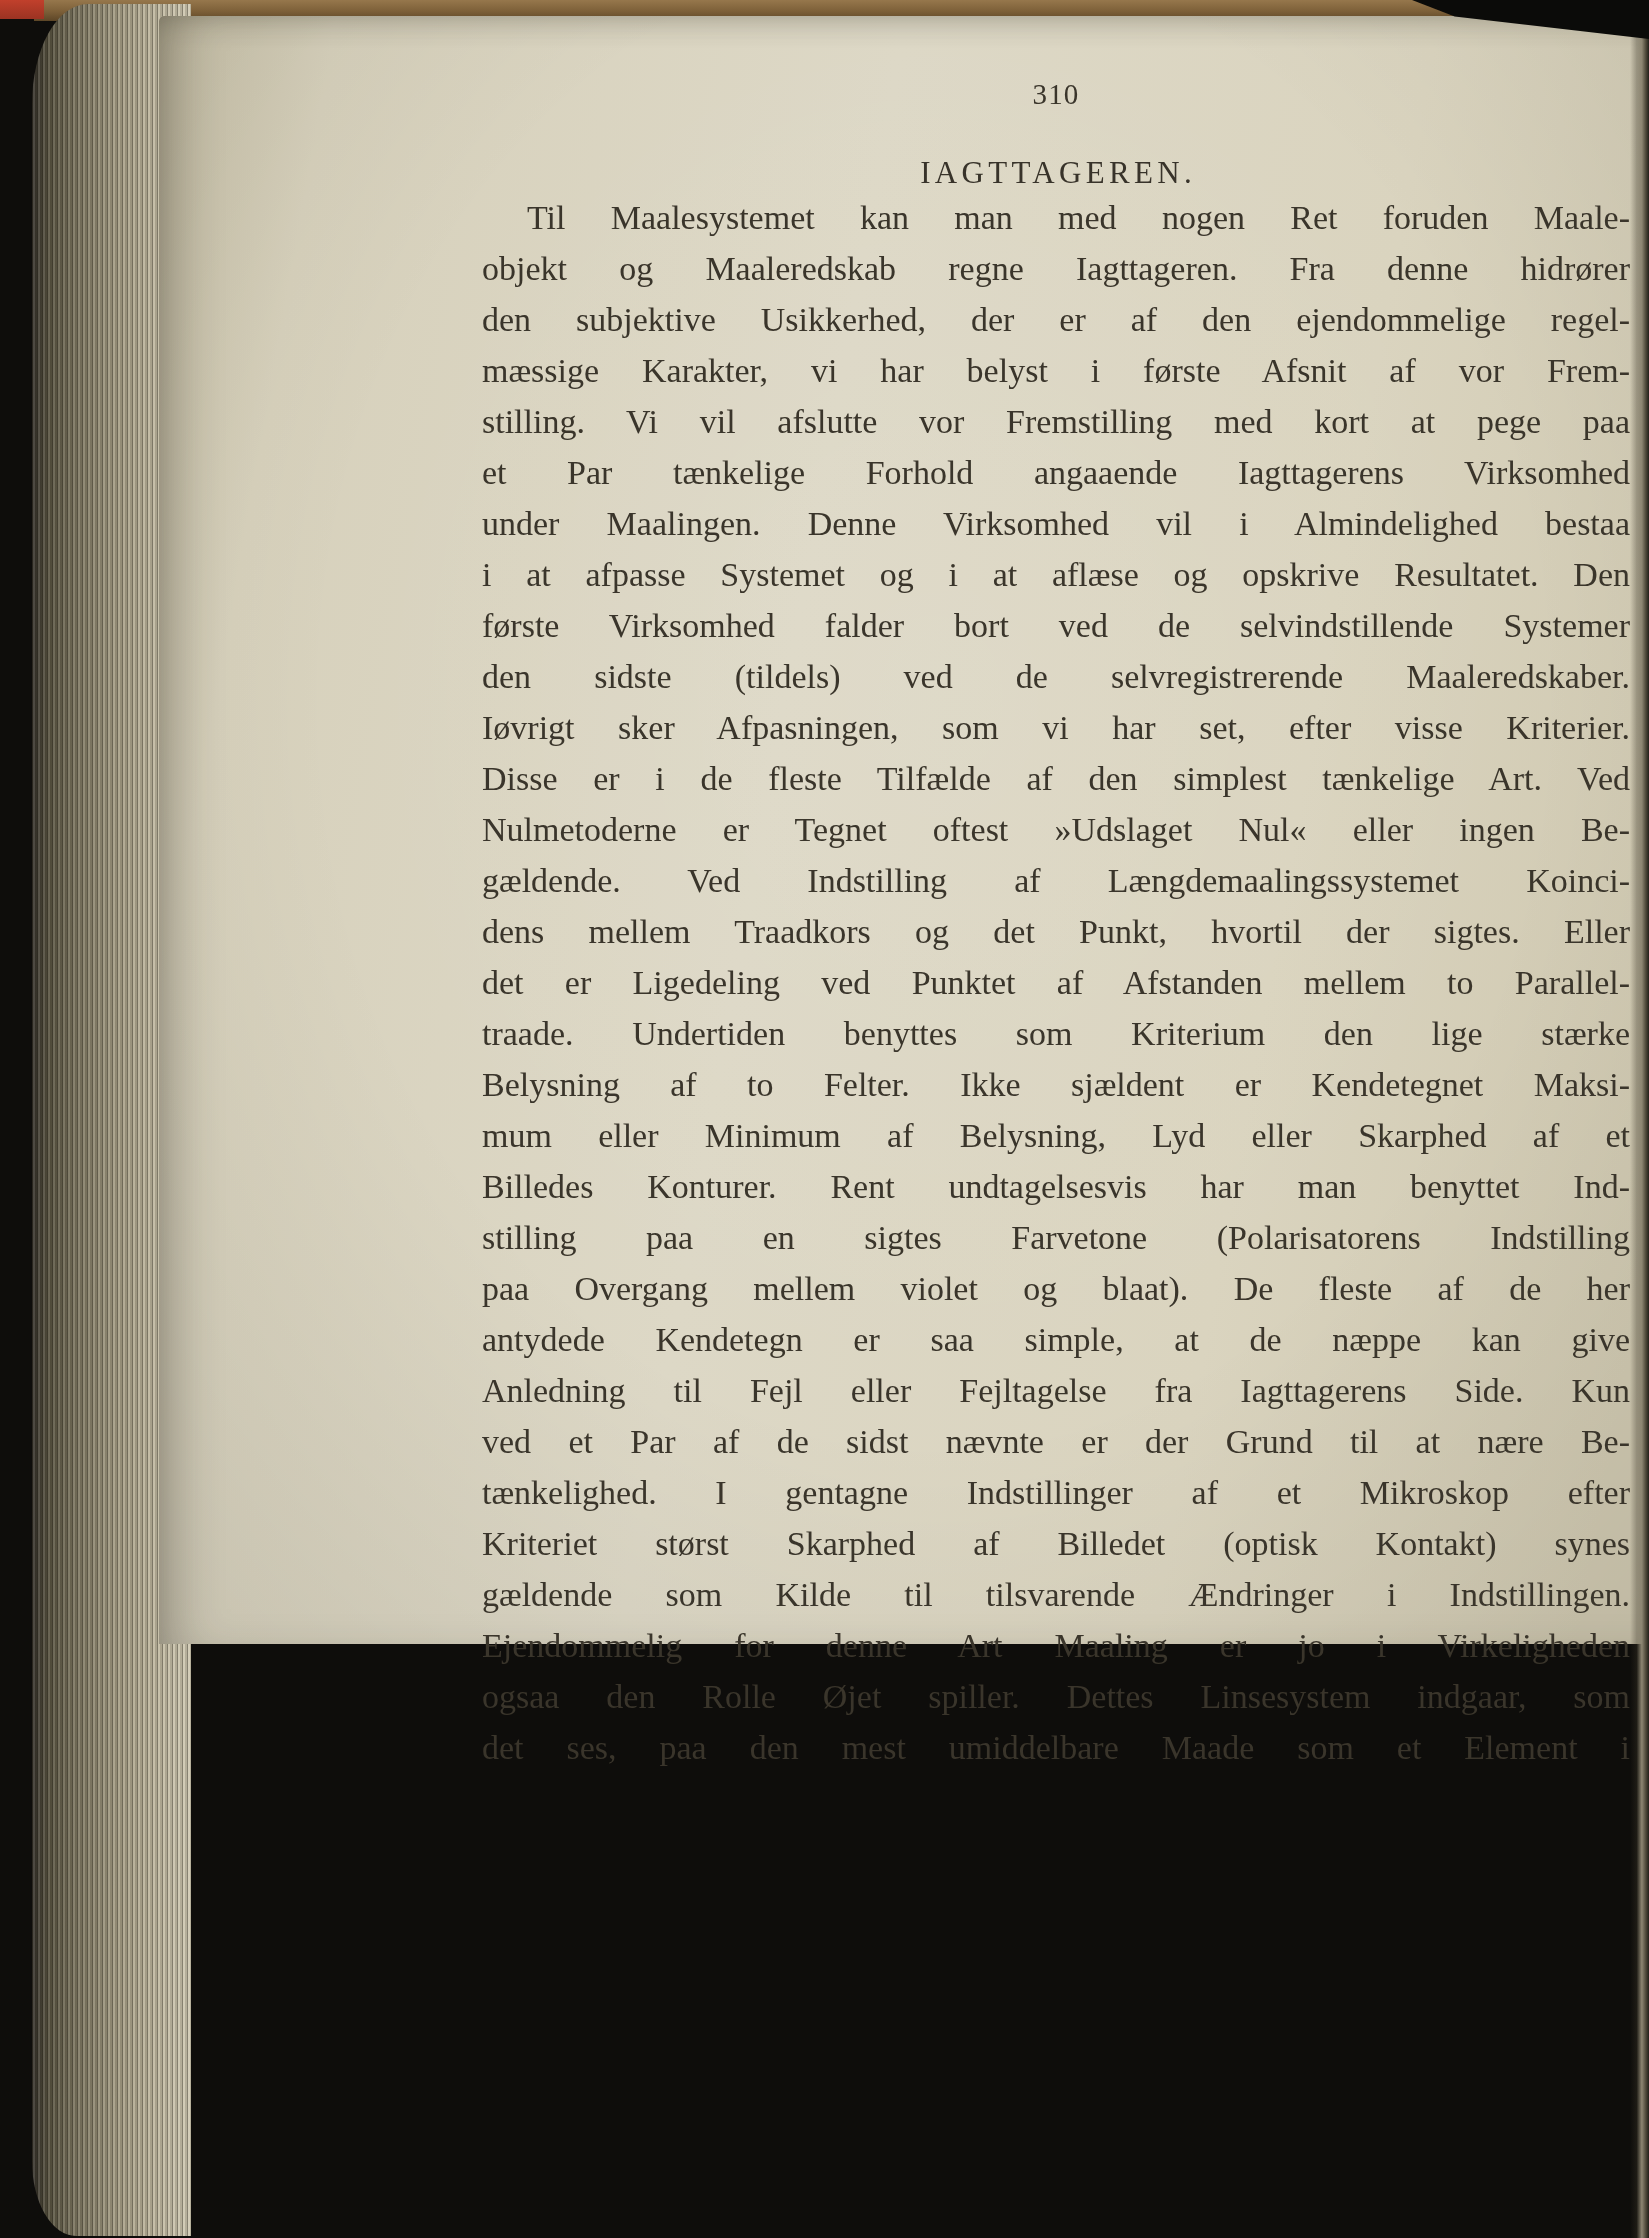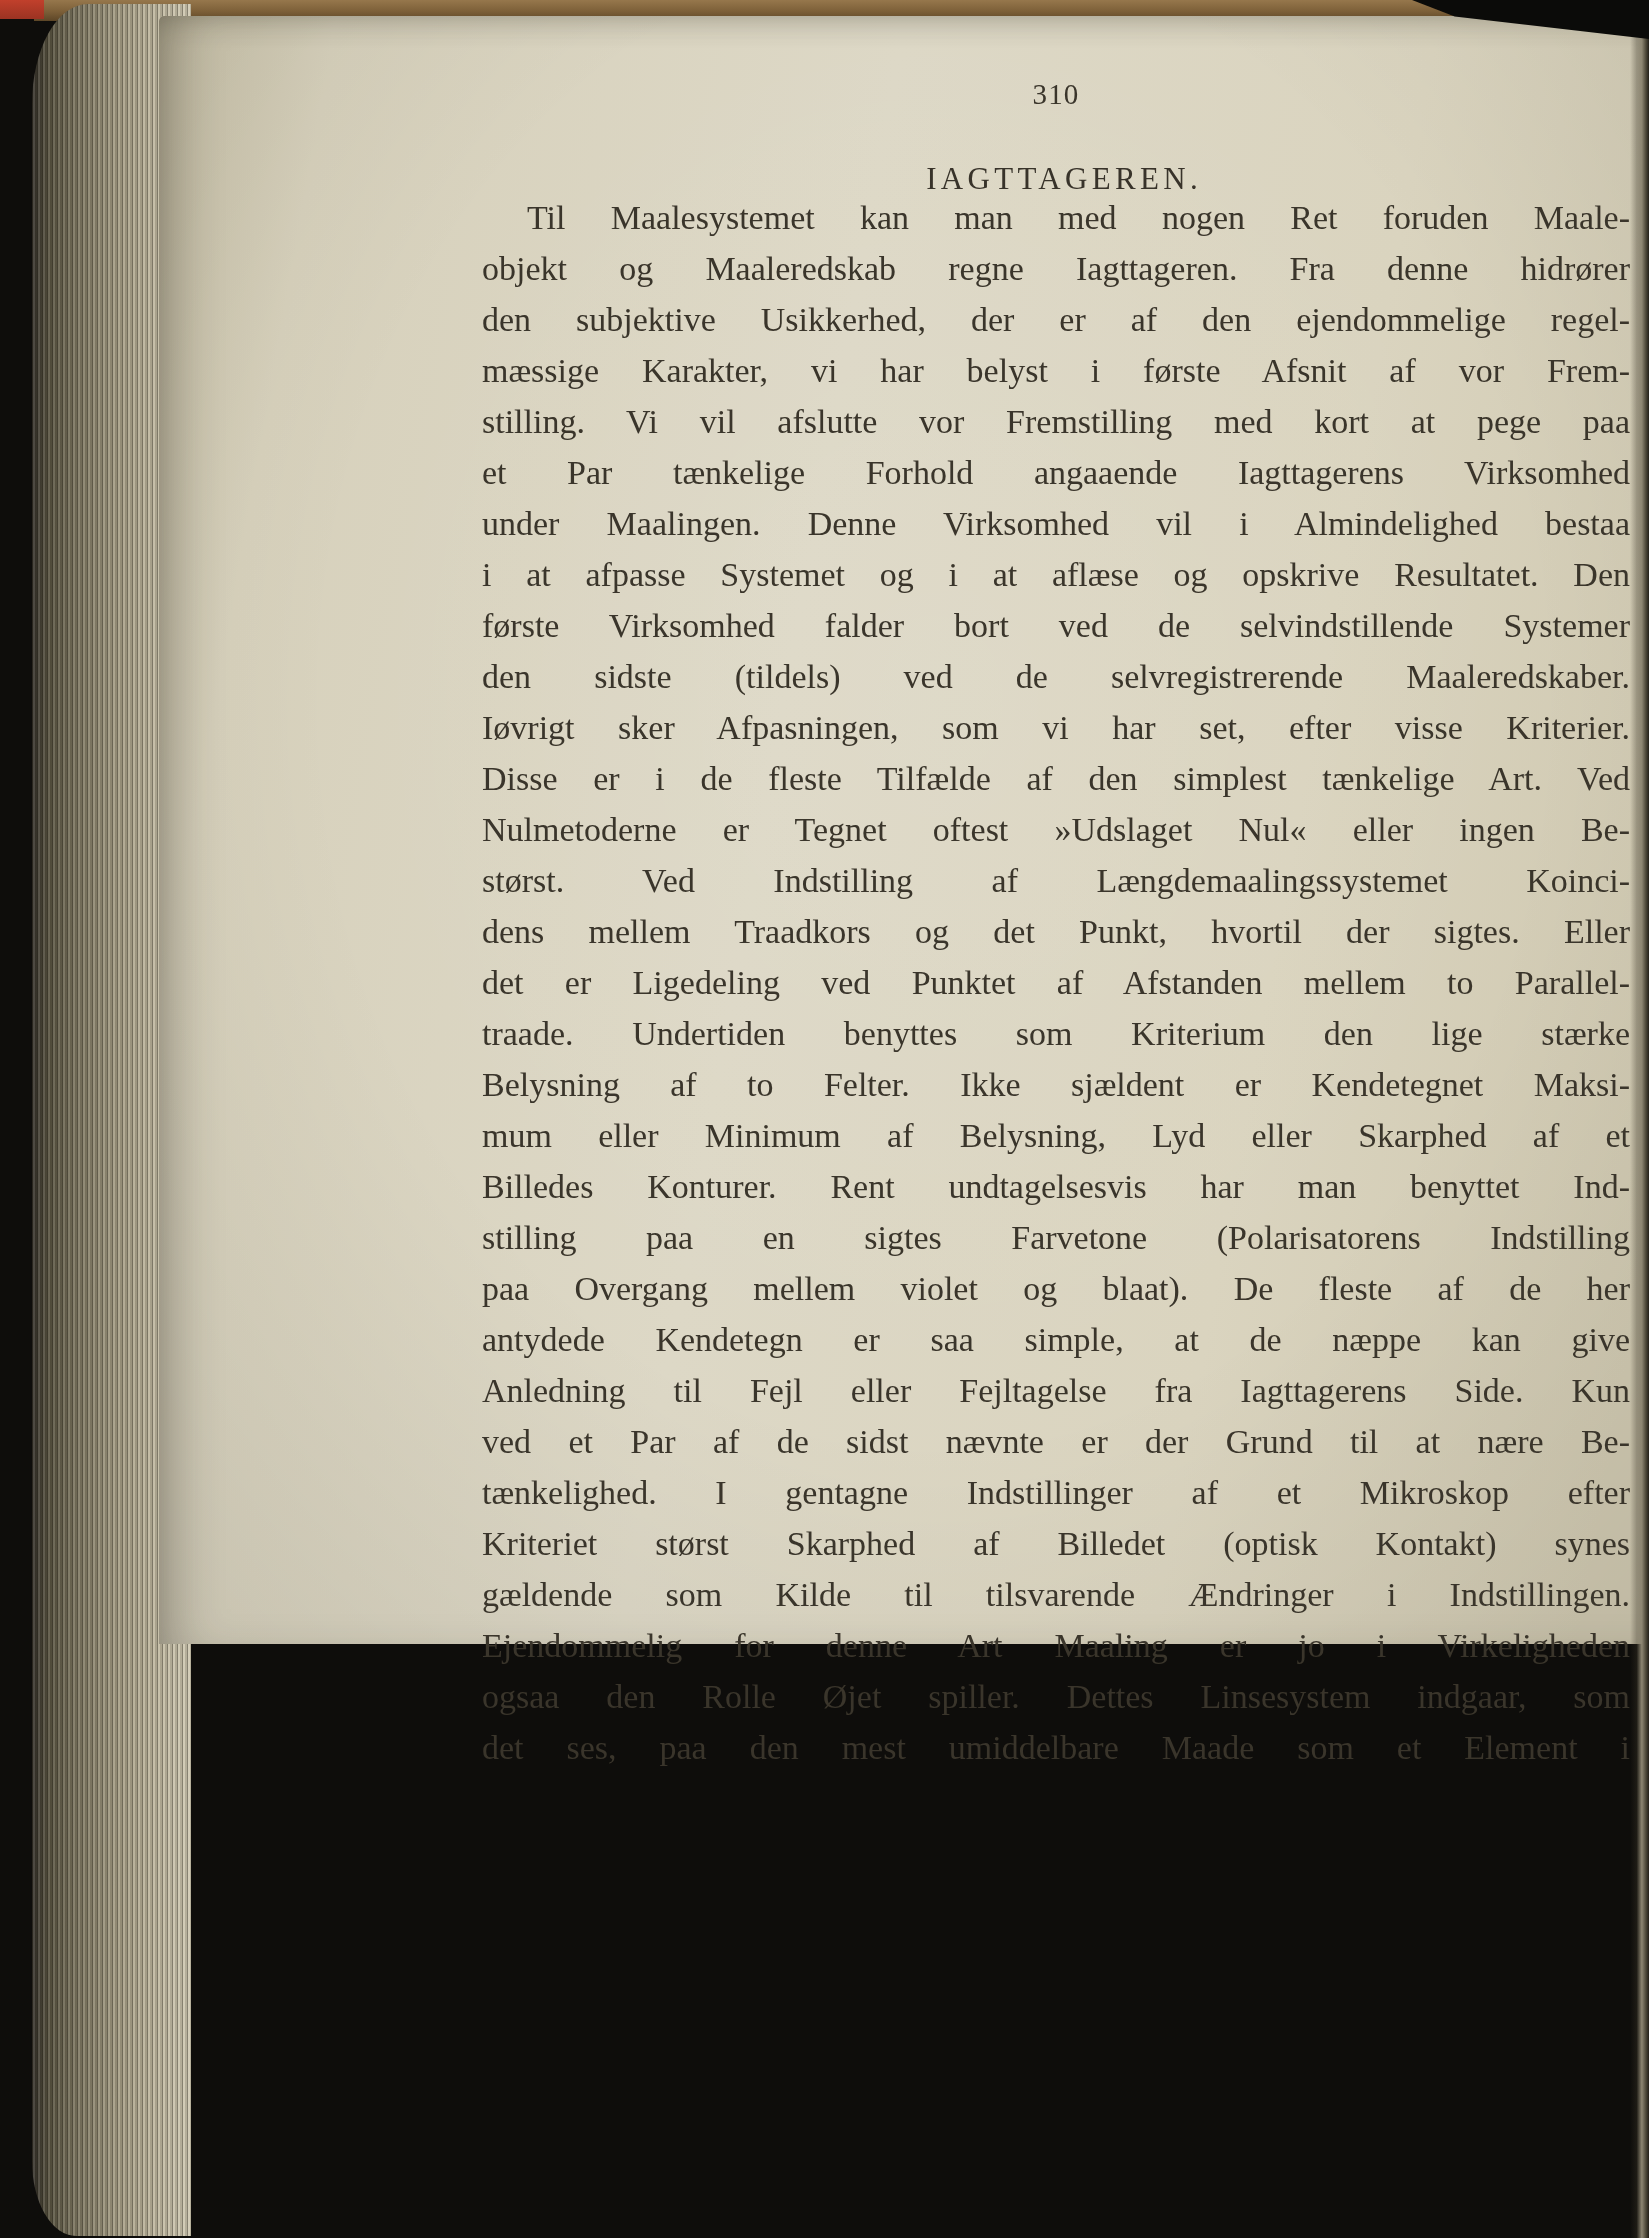--- a/index.html
+++ b/index.html
@@ -90,21 +90,21 @@
     text-align: center;
     font-size: 29px;
     letter-spacing: 1.2px;
     color: #3a352b;
   }
 
   .heading {
     position: absolute;
     left: 323px; top: 139px;
     width: 1148px;
-    margin: 6px;
+    margin: 0;
     text-align: center;
     text-indent: 0.14em;
     font-size: 31px;
     font-weight: normal;
     letter-spacing: 0.14em;
     color: #38332a;
   }
 
   .body-text {
     position: absolute;
@@ -146,21 +146,21 @@
         <div class="line">mæssige Karakter, vi har belyst i første Afsnit af vor Frem-</div>
         <div class="line">stilling. Vi vil afslutte vor Fremstilling med kort at pege paa</div>
         <div class="line">et Par tænkelige Forhold angaaende Iagttagerens Virksomhed</div>
         <div class="line">under Maalingen. Denne Virksomhed vil i Almindelighed bestaa</div>
         <div class="line">i at afpasse Systemet og i at aflæse og opskrive Resultatet. Den</div>
         <div class="line">første Virksomhed falder bort ved de selvindstillende Systemer</div>
         <div class="line">den sidste (tildels) ved de selvregistrerende Maaleredskaber.</div>
         <div class="line">Iøvrigt sker Afpasningen, som vi har set, efter visse Kriterier.</div>
         <div class="line">Disse er i de fleste Tilfælde af den simplest tænkelige Art. Ved</div>
         <div class="line">Nulmetoderne er Tegnet oftest »Udslaget Nul« eller ingen Be-</div>
-        <div class="line">størst. Ved Indstilling af Længdemaalingssystemet Koinci-</div>
+        <div class="line">gældende. Ved Indstilling af Længdemaalingssystemet Koinci-</div>
         <div class="line">dens mellem Traadkors og det Punkt, hvortil der sigtes. Eller</div>
         <div class="line">det er Ligedeling ved Punktet af Afstanden mellem to Parallel-</div>
         <div class="line">traade. Undertiden benyttes som Kriterium den lige stærke</div>
         <div class="line">Belysning af to Felter. Ikke sjældent er Kendetegnet Maksi-</div>
         <div class="line">mum eller Minimum af Belysning, Lyd eller Skarphed af et</div>
         <div class="line">Billedes Konturer. Rent undtagelsesvis har man benyttet Ind-</div>
         <div class="line">stilling paa en sigtes Farvetone (Polarisatorens Indstilling</div>
         <div class="line">paa Overgang mellem violet og blaat). De fleste af de her</div>
         <div class="line">antydede Kendetegn er saa simple, at de næppe kan give</div>
         <div class="line">Anledning til Fejl eller Fejltagelse fra Iagttagerens Side. Kun</div>

